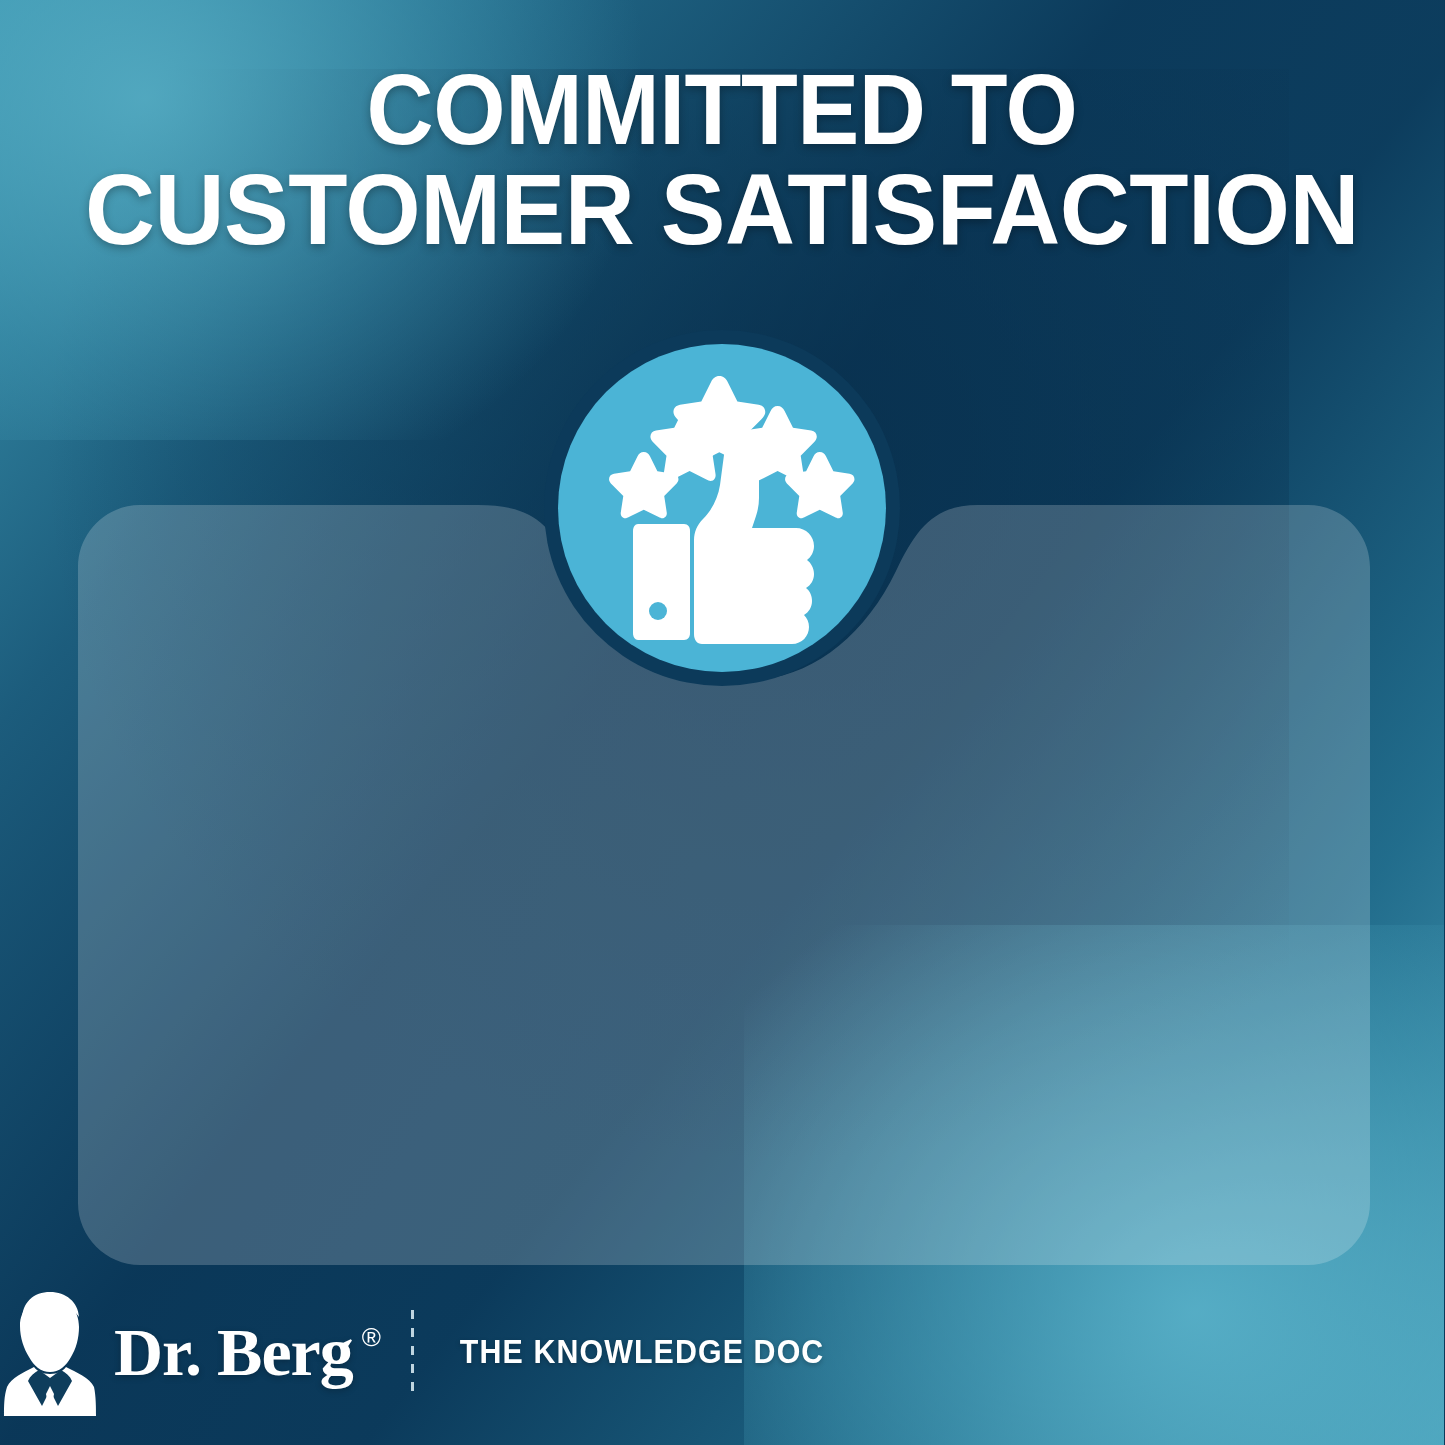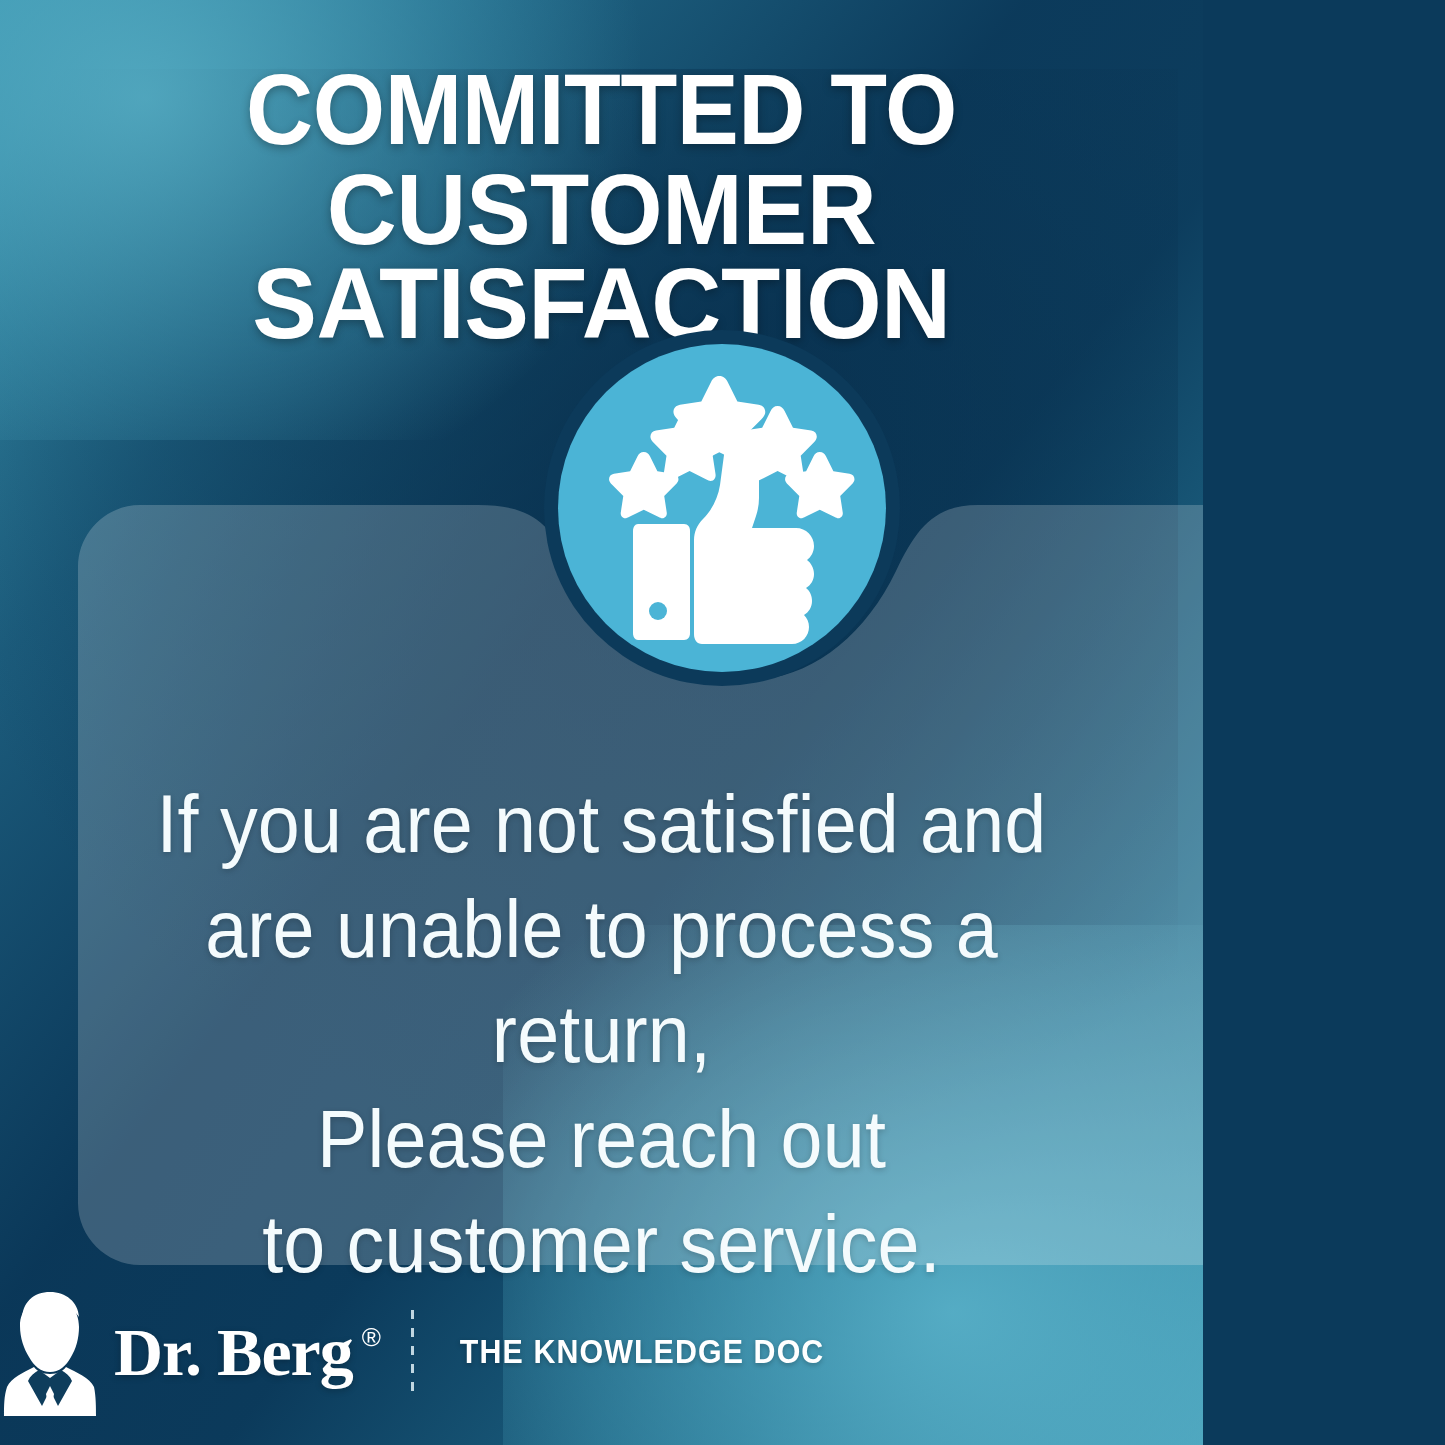--- a/index.html
+++ b/index.html
@@ -3,21 +3,21 @@
 <meta charset="utf-8">
 <title>Committed to Customer Satisfaction</title>
 <style>
   html, body {
     margin: 0;
     padding: 0;
     background: #0b3a5b;
   }
   #stage {
     position: relative;
-    width: 1203px;
+    width: 1444px;
     height: 1445px;
     overflow: hidden;
     font-family: "Liberation Sans", sans-serif;
     -webkit-font-smoothing: antialiased;
   }
 
   
   .bg-base {
     position: absolute;
     inset: 0;
@@ -361,26 +361,20 @@
           C 148 309 146 312 142 312
           L 96 312
           C 93 312 91 309 91 305
           L 91 203
           C 91 199 93 196 96 196 Z"></path>
         <circle cx="116" cy="283" r="9" fill="#4bb4d6"></circle>
       </g>
     </svg>
   </div>
 
-  <div class="body-copy">
-    <span class="bl">If you are not satisfied and</span>
-    <span class="bl">are unable to process a return,</span>
-    <span class="bl">Please reach out</span>
-    <span class="bl">to customer service.</span>
-  </div>
 
   <div class="footer">
 
     <svg class="footer-portrait" viewBox="0 0 96 132">
       <g fill="#ffffff">
 
         <path d="M22 34 C22 16 34 6 50 6 C66 6 78 16 79 31 C76 26 70 22 62 21
                  C54 20 46 22 40 26 C34 30 28 32 22 34 Z"></path>
 
         <path d="M20 40 C20 22 33 11 50 11 C67 11 79 23 79 41

